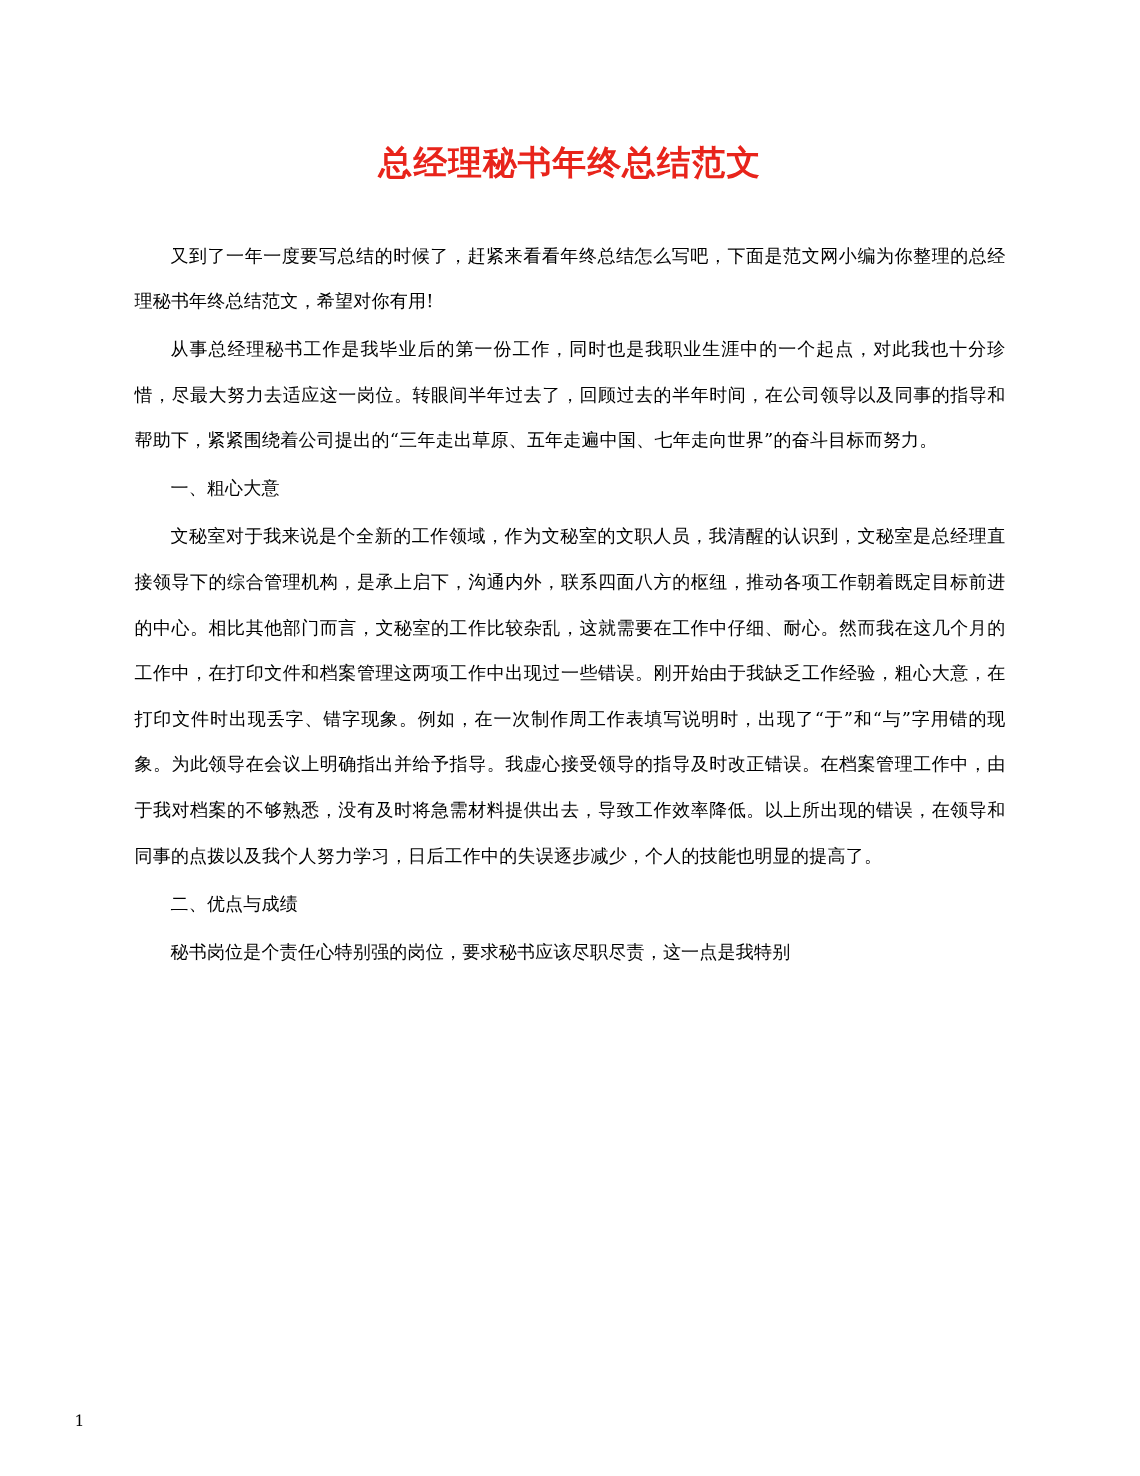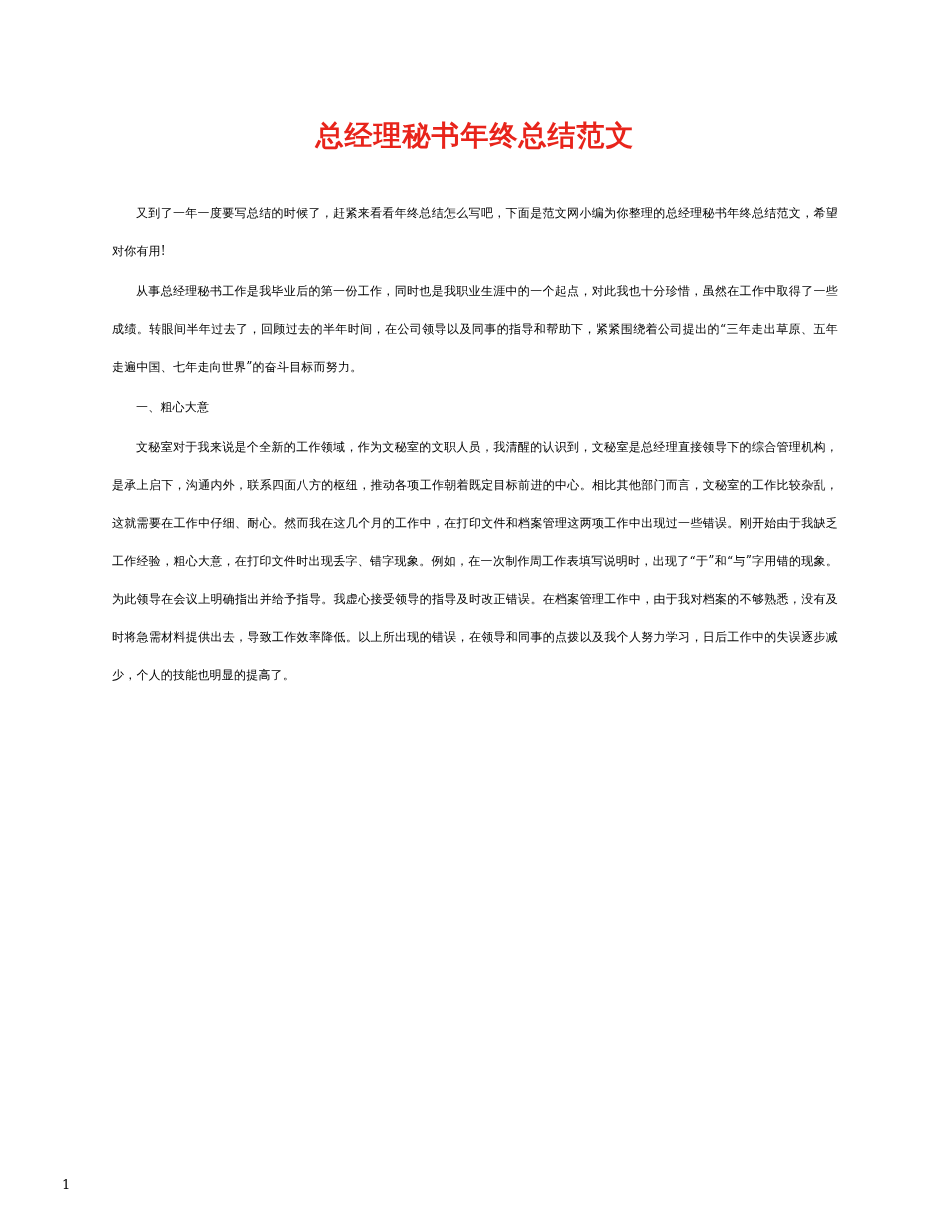--- a/index.html
+++ b/index.html
@@ -33,21 +33,21 @@
     line-height: 1.3;
     font-family: "DejaVu Sans", "Liberation Sans", sans-serif;
   }
   .body-wrap {
     margin: 0 auto;
     width: 726px;
     padding-top: 40px;
   }
   p.para {
     margin: 0 0 2px 0;
-    font-size: 12px;
+    font-size: 15px;
     line-height: 38px;
     text-align: justify;
     text-justify: inter-ideograph;
     text-indent: 2em;
     color: #000;
     letter-spacing: 0.2px;
   }
   .page-number {
     position: absolute;
     left: 62px;
@@ -59,20 +59,22 @@
 </style>
 </head>
 <body>
 
 <div class="page">
 
   <h1 class="doc-title">总经理秘书年终总结范文</h1>
 
   <div class="body-wrap">
     <p class="para">又到了一年一度要写总结的时候了，赶紧来看看年终总结怎么写吧，下面是范文网小编为你整理的总经理秘书年终总结范文，希望对你有用!</p>
-    <p class="para">从事总经理秘书工作是我毕业后的第一份工作，同时也是我职业生涯中的一个起点，对此我也十分珍惜，虽然在工作中取得了一些成绩。转眼间半年过去了，回顾过去的半年时间，在公司领导以及同事的指导和帮助下，紧紧围绕着公司提出的“三年走出草原、五年走遍中国、七年走向世界”的奋斗目标而努力。</p>
+    <p class="para">从事总经理秘书工作是我毕业后的第一份工作，同时也是我职业生涯中的一个起点，对此我也十分珍惜，尽最大努力去适应这一岗位。转眼间半年过去了，回顾过去的半年时间，在公司领导以及同事的指导和帮助下，紧紧围绕着公司提出的“三年走出草原、五年走遍中国、七年走向世界”的奋斗目标而努力。</p>
     <p class="para">一、粗心大意</p>
     <p class="para">文秘室对于我来说是个全新的工作领域，作为文秘室的文职人员，我清醒的认识到，文秘室是总经理直接领导下的综合管理机构，是承上启下，沟通内外，联系四面八方的枢纽，推动各项工作朝着既定目标前进的中心。相比其他部门而言，文秘室的工作比较杂乱，这就需要在工作中仔细、耐心。然而我在这几个月的工作中，在打印文件和档案管理这两项工作中出现过一些错误。刚开始由于我缺乏工作经验，粗心大意，在打印文件时出现丢字、错字现象。例如，在一次制作周工作表填写说明时，出现了“于”和“与”字用错的现象。为此领导在会议上明确指出并给予指导。我虚心接受领导的指导及时改正错误。在档案管理工作中，由于我对档案的不够熟悉，没有及时将急需材料提供出去，导致工作效率降低。以上所出现的错误，在领导和同事的点拨以及我个人努力学习，日后工作中的失误逐步减少，个人的技能也明显的提高了。</p>
+    <p class="para">二、优点与成绩</p>
+    <p class="para">秘书岗位是个责任心特别强的岗位，要求秘书应该尽职尽责，这一点是我特别</p>
   </div>
 
   <div class="page-number">1</div>
 
 </div>
 
 </body></html>

